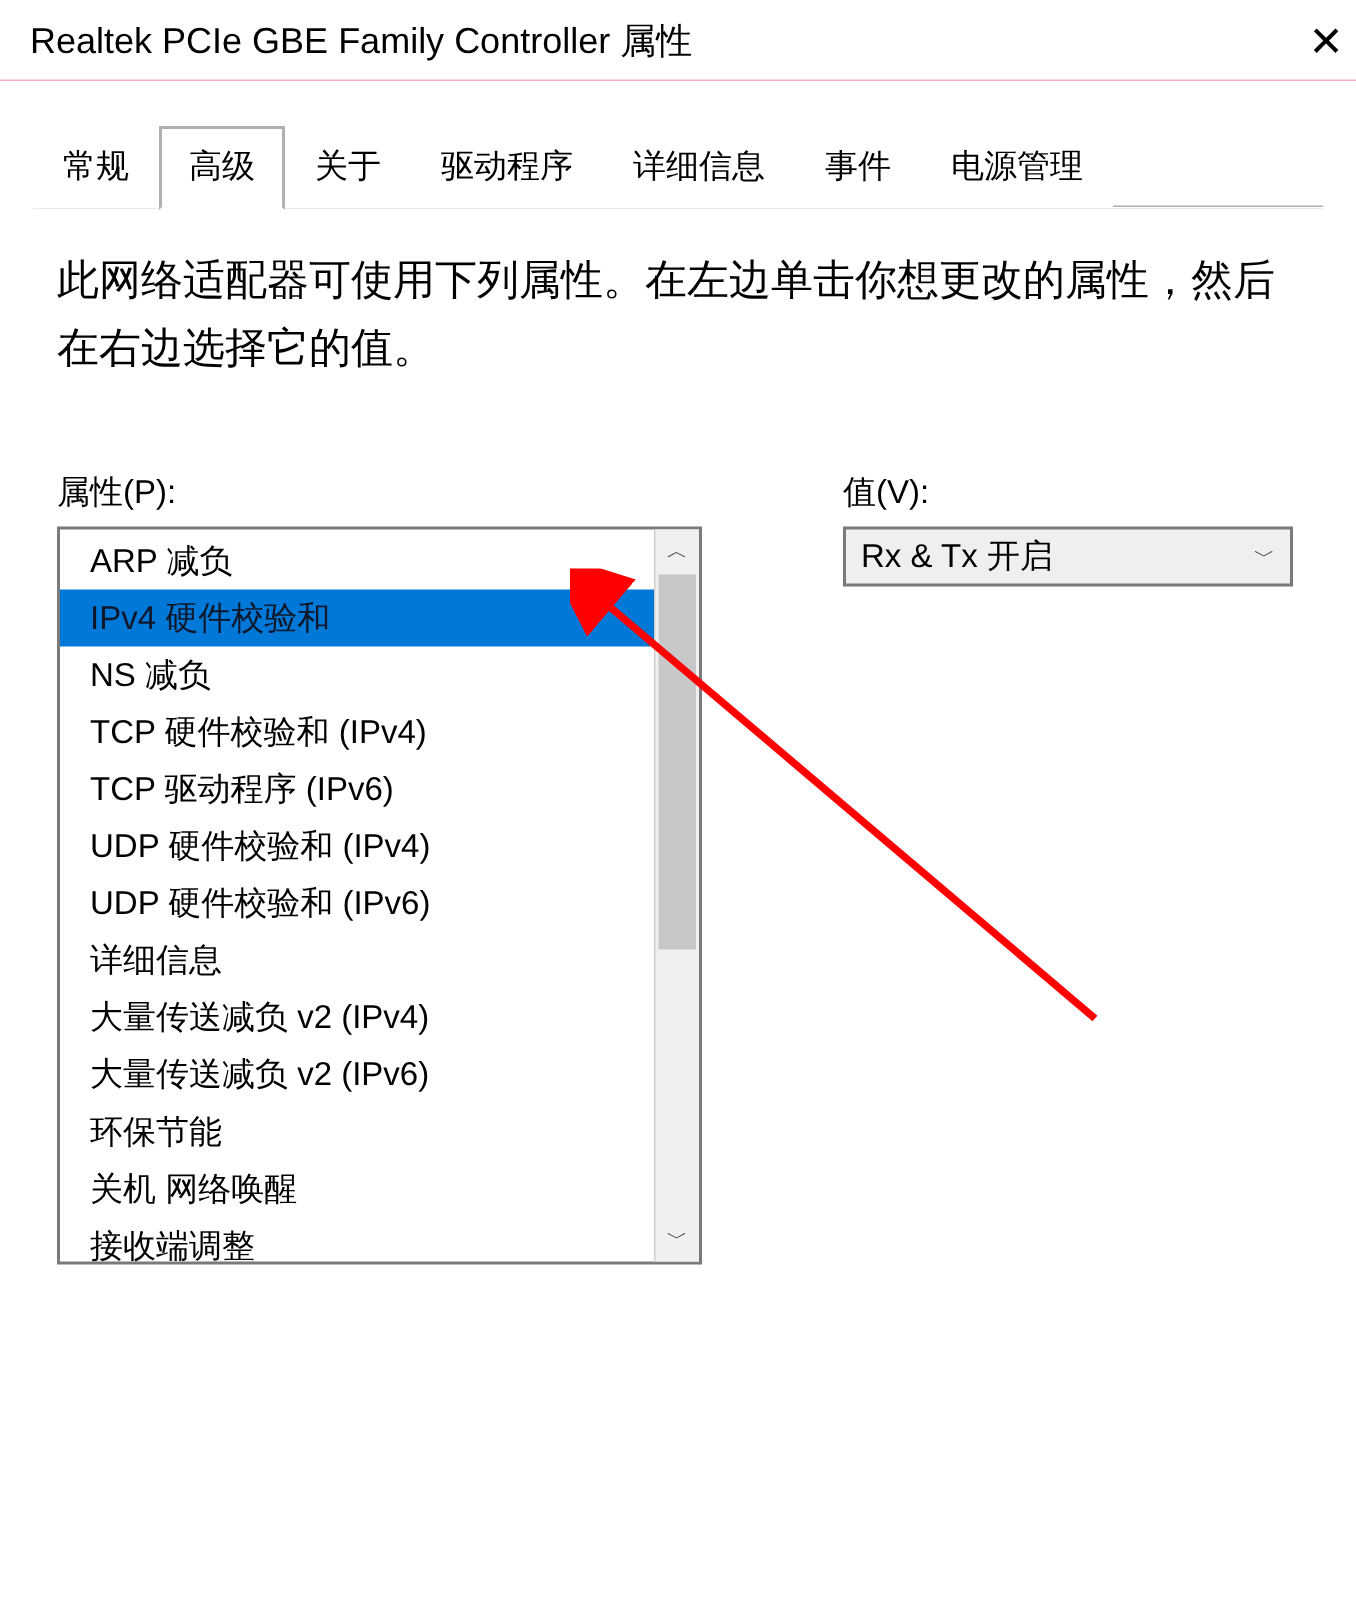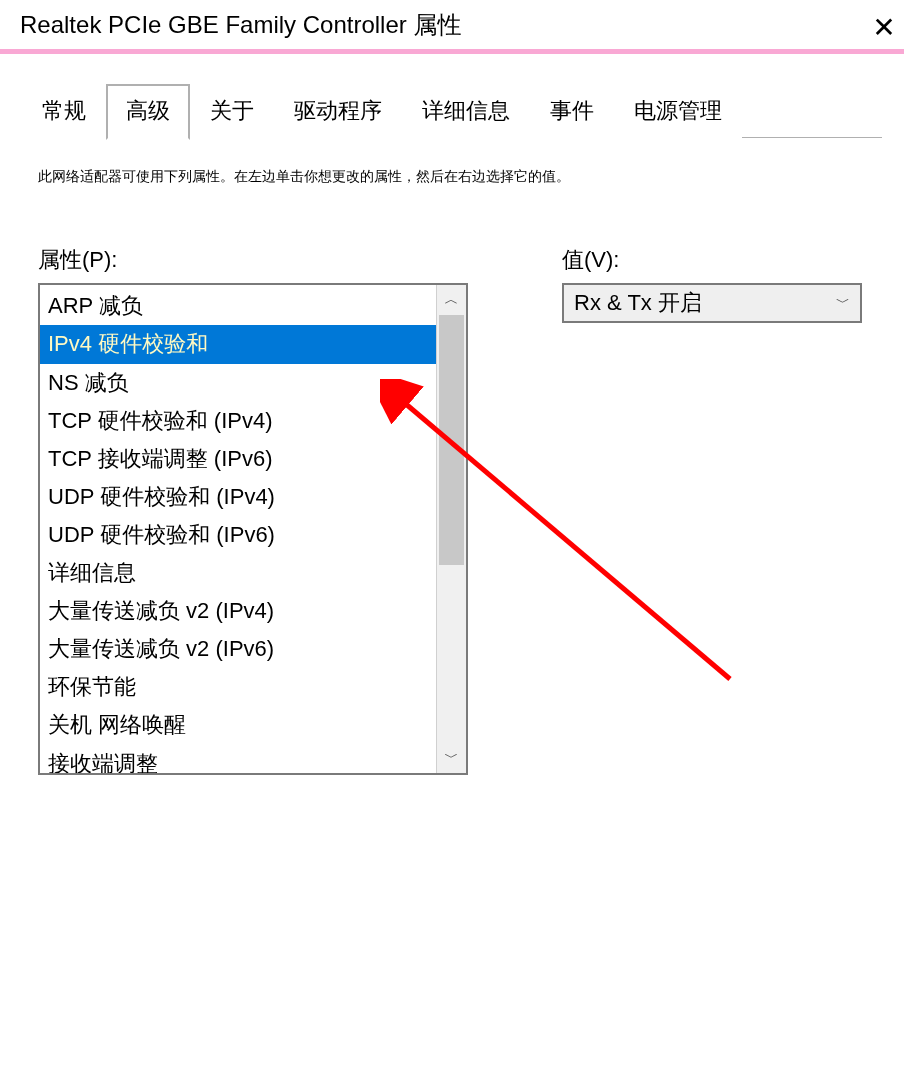--- a/index.html
+++ b/index.html
@@ -15,21 +15,21 @@
       width: 904px;
       height: 1070px;
       position: relative;
       overflow: hidden;
     }
     .titlebar {
       height: 54px;
       display: flex;
       align-items: center;
       padding: 0 20px;
-      border-bottom: 5px solid #f9a8d4;
+      border-bottom: 1px solid #f9a8d4;
       position: relative;
     }
     .titlebar-text {
       font-size: 24px;
       font-family: "Segoe UI Light", "Microsoft YaHei", sans-serif;
     }
     .close-btn {
       position: absolute;
       right: 0;
       top: 0;
@@ -71,21 +71,21 @@
       right: 22px;
       bottom: 0;
       height: 2px;
       background: #b0b0b0;
     }
     .content {
       padding: 26px 38px 0 38px;
       position: relative;
     }
     .instruction {
-      font-size: 14px;
+      font-size: 28px;
       line-height: 1.6;
       margin-bottom: 58px;
     }
     .row {
       display: flex;
       gap: 94px;
       align-items: flex-start;
     }
     .col-left {
       width: 430px;
@@ -105,30 +105,30 @@
       background: #fff;
       position: relative;
       display: flex;
     }
     .listbox-items {
       flex: 1;
       overflow: hidden;
       padding: 2px 0;
     }
     .listbox-item {
-      padding: 2px 6px 2px 8px;
+      padding: 2px 6px 2px 20px;
       font-size: 22px;
       line-height: 1.55;
       cursor: pointer;
       white-space: nowrap;
       overflow: hidden;
     }
     .listbox-item.selected {
       background: #0078d7;
-      color: #fef9c3;
+      color: #0f172a;
     }
     .scrollbar {
       width: 30px;
       background: #f0f0f0;
       display: flex;
       flex-direction: column;
       border-left: 1px solid #d0d0d0;
     }
     .scroll-btn {
       height: 30px;
@@ -207,21 +207,21 @@
 
   <div class="row">
     <div class="col-left">
       <span class="label">属性(P):</span>
       <div class="listbox">
         <div class="listbox-items" id="listbox-items">
             <div class="listbox-item">ARP 减负</div>
             <div class="listbox-item selected">IPv4 硬件校验和</div>
             <div class="listbox-item">NS 减负</div>
             <div class="listbox-item">TCP 硬件校验和 (IPv4)</div>
-            <div class="listbox-item">TCP 接收端调整 (IPv6)</div>
+            <div class="listbox-item">TCP 驱动程序 (IPv6)</div>
             <div class="listbox-item">UDP 硬件校验和 (IPv4)</div>
             <div class="listbox-item">UDP 硬件校验和 (IPv6)</div>
             <div class="listbox-item">详细信息</div>
             <div class="listbox-item">大量传送减负 v2 (IPv4)</div>
             <div class="listbox-item">大量传送减负 v2 (IPv6)</div>
             <div class="listbox-item">环保节能</div>
             <div class="listbox-item">关机 网络唤醒</div>
             <div class="listbox-item">接收端调整</div>
           </div>
         <div class="scrollbar">

